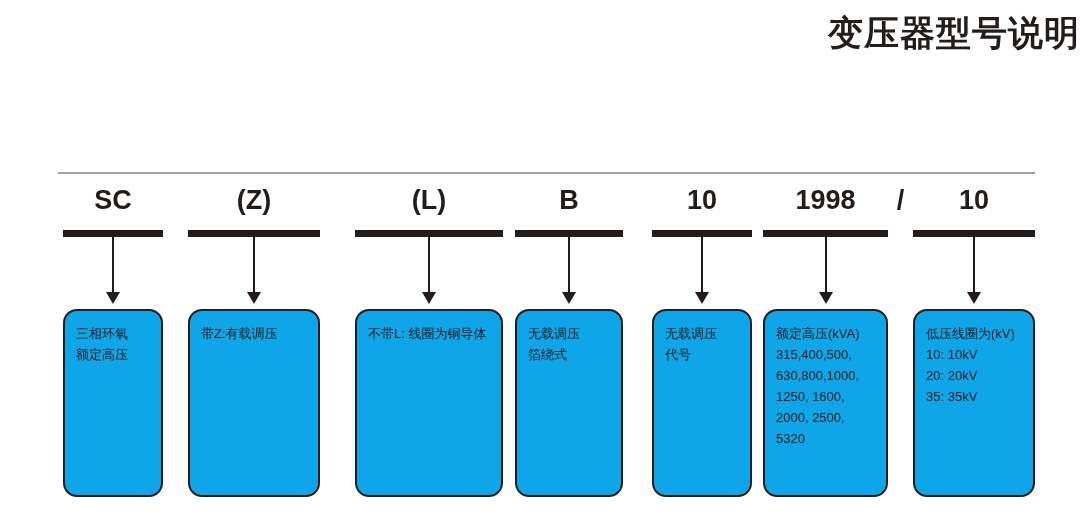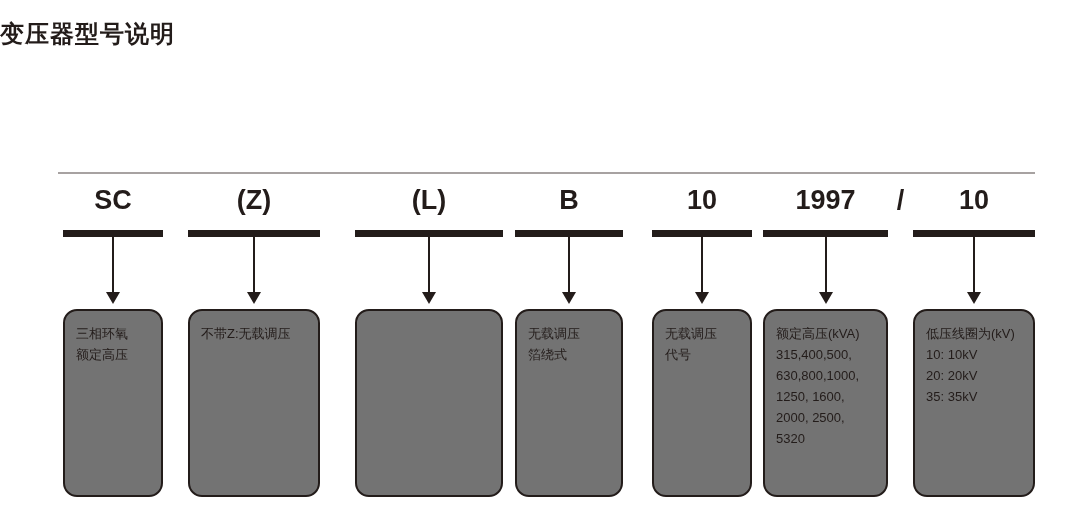--- a/index.html
+++ b/index.html
@@ -13,24 +13,24 @@
     font-family: "Liberation Sans", "DejaVu Sans", sans-serif;
     color: #231c1a;
     overflow: hidden;
     position: relative;
   }
 
   
   #diagram-title {
     position: absolute;
     left: 0;
-    top: 18px;
+    top: 10px;
     width: 1080px;
-    text-align: left;
-    font-size: 24px;
+    text-align: right;
+    font-size: 35px;
     font-weight: bold;
     letter-spacing: 1px;
     color: #231c1a;
   }
 
   
   #top-rule {
     position: absolute;
     left: 58px;
     top: 172px;
@@ -99,21 +99,21 @@
   }
 
   
   .desc-box {
     position: absolute;
     top: 127px;
     left: 0;
     width: 100%;
     height: 188px;
     box-sizing: border-box;
-    background: #737373;
+    background: #0ea5e9;
     border: 2.5px solid #231c1a;
     border-radius: 14px;
     padding: 12px 9px 8px 11px;
   }
 
   .desc-line {
     font-size: 13px;
     line-height: 21px;
     color: #231c1a;
     white-space: nowrap;
@@ -145,28 +145,29 @@
       <div class="desc-box">
         <div class="desc-line">三相环氧</div>
         <div class="desc-line">额定高压</div>
       </div>
     </div>
     <div class="segment" style="left: 188px; width: 132px;">
       <div class="code-label">(Z)</div>
       <div class="code-underline"></div>
       <div class="arrow"></div>
       <div class="desc-box">
-        <div class="desc-line">不带Z:无载调压</div>
+        <div class="desc-line">带Z:有载调压</div>
       </div>
     </div>
     <div class="segment" style="left: 355px; width: 148px;">
       <div class="code-label">(L)</div>
       <div class="code-underline"></div>
       <div class="arrow"></div>
       <div class="desc-box">
+        <div class="desc-line">不带L: 线圈为铜导体</div>
       </div>
     </div>
     <div class="segment" style="left: 515px; width: 108px;">
       <div class="code-label">B</div>
       <div class="code-underline"></div>
       <div class="arrow"></div>
       <div class="desc-box">
         <div class="desc-line">无载调压</div>
         <div class="desc-line">箔绕式</div>
       </div>
@@ -174,21 +175,21 @@
     <div class="segment" style="left: 652px; width: 100px;">
       <div class="code-label">10</div>
       <div class="code-underline"></div>
       <div class="arrow"></div>
       <div class="desc-box">
         <div class="desc-line">无载调压</div>
         <div class="desc-line">代号</div>
       </div>
     </div>
     <div class="segment" style="left: 763px; width: 125px;">
-      <div class="code-label">1997</div>
+      <div class="code-label">1998</div>
       <div class="code-underline"></div>
       <div class="arrow"></div>
       <div class="desc-box">
         <div class="desc-line">额定高压(kVA)</div>
         <div class="desc-line">315,400,500,</div>
         <div class="desc-line">630,800,1000,</div>
         <div class="desc-line">1250, 1600,</div>
         <div class="desc-line">2000, 2500,</div>
         <div class="desc-line">5320</div>
       </div>

